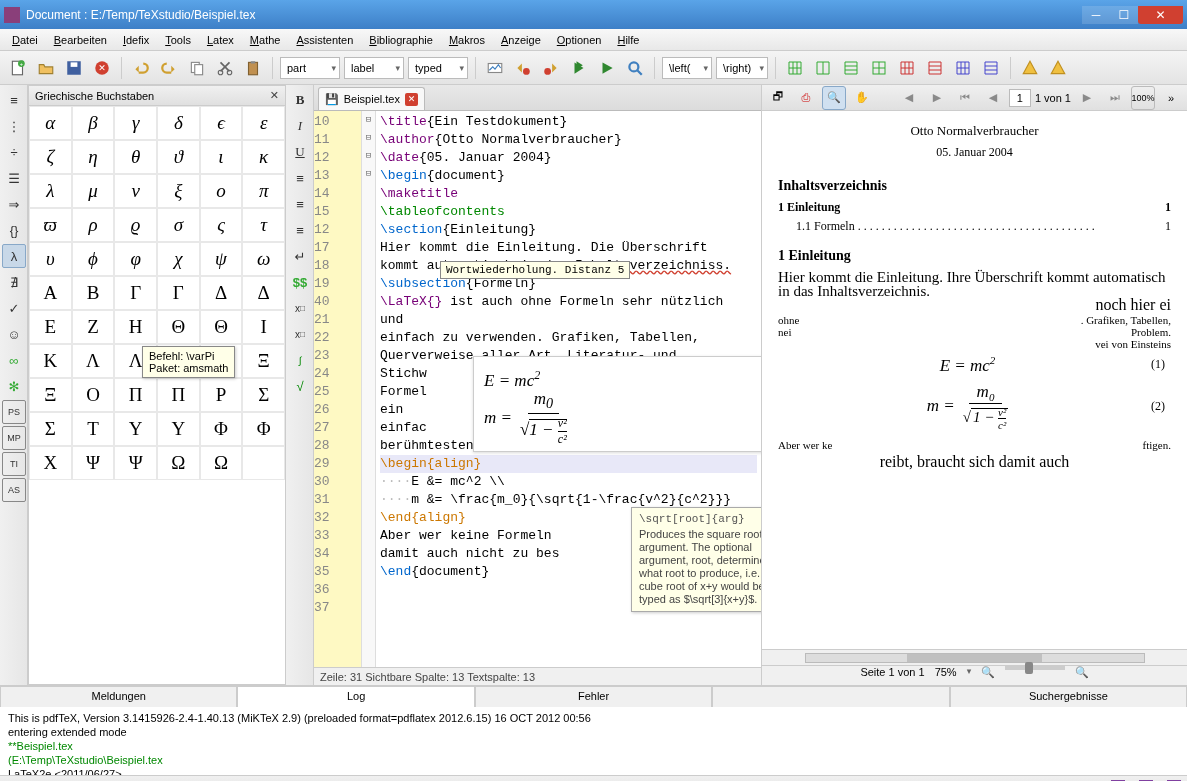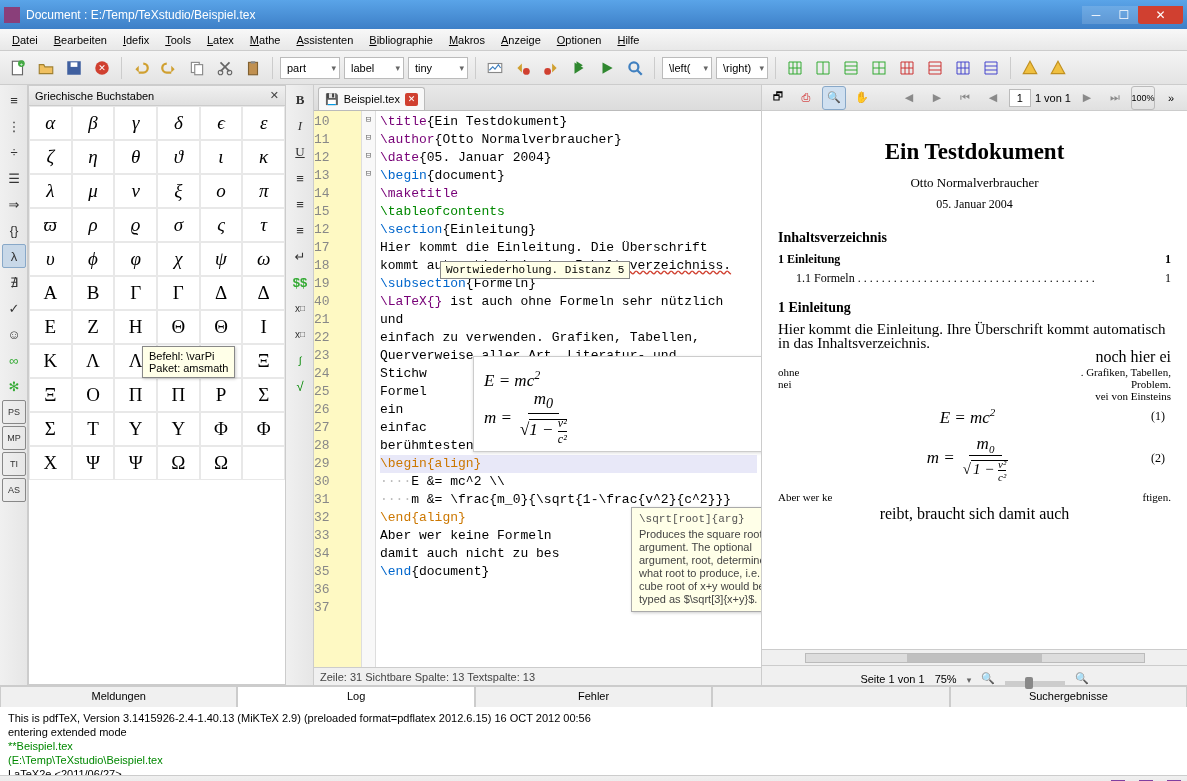--- a/index.html
+++ b/index.html
@@ -47,21 +47,21 @@
 .code-lines .wavy { text-decoration: underline wavy #d04030; }
 .status-line { height: 18px; background: #f0f0f0; border-top: 1px solid #ccc; padding: 0 6px; font-size: 11px; display: flex; align-items: center; color: #444; }
 .preview-pane { width: 426px; background: #f8f8f8; display: flex; flex-direction: column; border-left: 1px solid #ccc; }
 .pv-toolbar { height: 26px; background: linear-gradient(#f0f0f0, #e0e0e0); display: flex; align-items: center; gap: 4px; padding: 0 4px; border-bottom: 1px solid #ccc; }
 .pv-content { flex: 1; background: #fff; padding: 12px 16px; font-family: "Times New Roman", serif; font-size: 12px; overflow: hidden; position: relative; }
 .pv-title { text-align: center; font-size: 23px; font-weight: bold; margin: 16px 0 10px; }
 .pv-author { text-align: center; font-size: 13px; margin-bottom: 6px; }
 .pv-date { text-align: center; font-size: 12px; margin-bottom: 18px; }
 .pv-h { font-weight: bold; font-size: 14px; margin: 10px 0 6px; }
 .pv-toc { font-size: 12px; margin-bottom: 4px; }
-.pv-status { height: 20px; background: #f0f0f0; border-top: 1px solid #ccc; display: flex; align-items: flex-end; justify-content: center; gap: 10px; font-size: 11px; }
+.pv-status { height: 20px; background: #f0f0f0; border-top: 1px solid #ccc; display: flex; align-items: flex-start; justify-content: center; gap: 10px; font-size: 11px; }
 .bottom-tabs { height: 22px; display: flex; background: #e8e8e8; border-top: 1px solid #ccc; }
 .btab { flex: 1; border: 1px solid #ccc; border-bottom: none; text-align: center; padding: 3px; font-size: 11px; background: #f0f0f0; }
 .btab.active { background: #fff; }
 .log-area { height: 68px; background: #fff; padding: 4px 8px; font-family: Tahoma, sans-serif; font-size: 11px; line-height: 14px; overflow: hidden; }
 .statusbar { height: 22px; background: linear-gradient(#f0f0f0, #e0e0e0); border-top: 1px solid #ccc; display: flex; align-items: center; padding: 0 6px; gap: 14px; font-size: 11px; }
 .statusbar .spacer { flex: 1; }
 .tooltip-pop { position: absolute; background: #ffffe8; border: 1px solid #888; padding: 3px 6px; font-size: 11px; font-family: "Segoe UI", sans-serif; z-index: 100; box-shadow: 1px 1px 3px rgba(0,0,0,0.2); }
 .formula-overlay { position: absolute; background: #fff; border: 1px solid #ccc; font-family: "Times New Roman", serif; font-size: 17px; padding: 8px 10px; z-index: 50; box-shadow: 0 1px 3px rgba(0,0,0,0.15); }
 .sqrt-tip { position: absolute; background: #ffffe8; border: 1px solid #aaa; padding: 5px 7px; font-size: 11px; font-family: "Segoe UI", sans-serif; width: 170px; z-index: 100; line-height: 13px; box-shadow: 1px 1px 3px rgba(0,0,0,0.2); margin-left: 24px; }
 .word-tip { position: absolute; background: #ffffe8; border: 1px solid #888; padding: 2px 5px; font-size: 11px; z-index: 90; }
@@ -153,21 +153,21 @@
       </svg>
     </div>
   <div class="tbsep"></div>
   <div class="combo">
       <span>part</span>
     </div>
   <div class="combo">
       <span>label</span>
     </div>
   <div class="combo">
-      <span>tiny</span>
+      <span>typed</span>
     </div>
   <div class="tbsep"></div>
   <div class="tbtn">
       <svg class="ico" viewBox="0 0 16 16">
         <rect x="2" y="4" width="12" height="8" fill="#fff" stroke="#888"></rect>
         <path d="M3 10l3-3 2 2 3-4 2 3" fill="none" stroke="#4080c0"></path>
       </svg>
     </div>
   <div class="tbtn">
       <svg class="ico" viewBox="0 0 16 16">
@@ -547,21 +547,20 @@
       <div class="tbtn" style="opacity:0.4">⏮</div>
       <div class="tbtn" style="opacity:0.4">◀</div>
       <input type="text" style="width: 22px; height: 18px; text-align: center; font-size: 11px; border: 1px solid rgb(187, 187, 187);" value="1">
       <span style="font-size:11px">1 von 1</span>
       <div class="tbtn" style="opacity:0.4">▶</div>
       <div class="tbtn" style="opacity:0.4">⏭</div>
       <div class="tbtn" style="font-size:9px;border:1px solid #bbb">100%</div>
       <div class="tbtn">»</div>
     </div>
     <div class="pv-content">
-      <div class="pv-title">Ein Testdokument</div>
       <div class="pv-author">Otto Normalverbraucher</div>
       <div class="pv-date">05. Januar 2004</div>
       <div class="pv-h">Inhaltsverzeichnis</div>
       <div class="pv-toc" style="display:flex;justify-content:space-between">
           <b>1  Einleitung</b>
           <b>1</b>
         </div>
       <div class="pv-toc" style="display:flex;justify-content:space-between;padding-left:18px">
           <span>1.1  Formeln  . . . . . . . . . . . . . . . . . . . . . . . . . . . . . . . . . . . . . . . .</span>
           <span>1</span>

